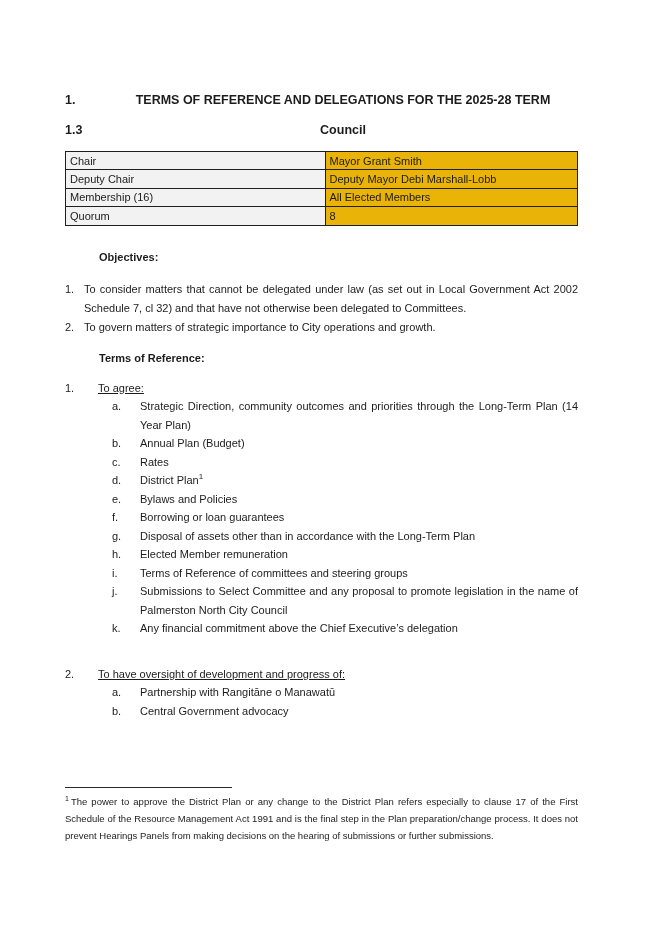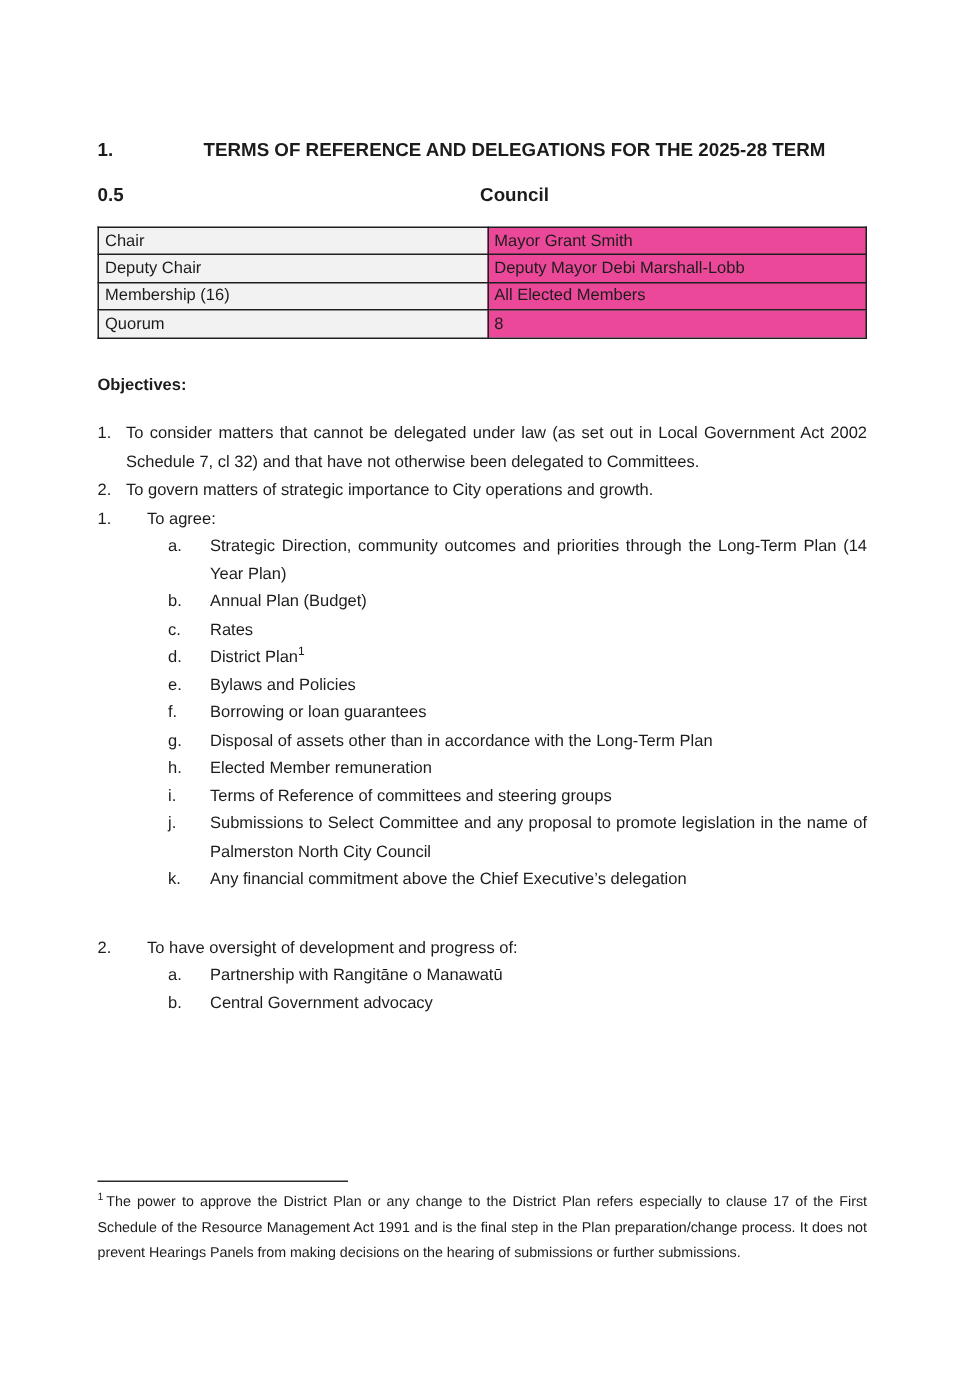--- a/index.html
+++ b/index.html
@@ -33,33 +33,33 @@
   }
   table.info-table td {
     border: 1px solid #1f1f1f;
     height: 18.4px;
     padding: 1px 5px 1px 4px;
     font-size: 11px;
     line-height: 14px;
     vertical-align: middle;
   }
   td.label-cell { width: 260px; background: #f2f2f2; margin-left: 44px; }
-  td.value-cell { width: 253px; background: #ec4899; }
+  td.value-cell { width: 253px; background: #eab308; }
   
-  .bold-label { font-weight: bold; line-height: 14px; }
+  .bold-label { font-weight: bold; line-height: 14px; margin-left: 34px; }
   .objectives-label { margin-top: 24px; margin-bottom: 16px; }
   .terms-label { margin-top: 14px; margin-bottom: 14px; }
   
   .obj-item { display: flex; line-height: 19px; }
   .obj-item .num { flex: 0 0 19px; }
   .obj-item .txt { flex: 1; text-align: justify; }
   
   .tor-item { display: flex; line-height: 18.5px; }
   .tor-item .num { flex: 0 0 33px; }
-  .tor-item .txt { flex: 1; }
+  .tor-item .txt { flex: 1; text-decoration: underline; }
   .sub-item { display: flex; line-height: 18.5px; margin-left: 47px; }
   .sub-item .letter { flex: 0 0 28px; }
   .sub-item .txt { flex: 1; text-align: justify; }
   .group-2 { margin-top: 27px; }
   sup.fn-ref { font-size: 8px; vertical-align: super; line-height: 0; }
   
   .footnote-area { position: absolute; left: 65px; top: 787px; width: 513px; }
   .footnote-rule { width: 167px; border-top: 1.5px solid #2a2a2a; margin-bottom: 5px; }
   .footnote-text { font-size: 9.5px; line-height: 17px; text-align: justify; }
   .footnote-text sup { font-size: 7px; vertical-align: super; line-height: 0; margin-right: 2px; }
@@ -69,21 +69,21 @@
 
 <div class="page">
   <div class="content">
 
     <div class="h-row h1">
       <span class="h-num">1.</span>
       <span class="h-text">TERMS OF REFERENCE AND DELEGATIONS FOR THE 2025-28 TERM</span>
     </div>
 
     <div class="h-row h2">
-      <span class="h-num">0.5</span>
+      <span class="h-num">1.3</span>
       <span class="h-text">Council</span>
     </div>
 
     <table class="info-table">
       <tbody>
         <tr>
           <td class="label-cell">Chair</td>
           <td class="value-cell">Mayor Grant Smith</td>
         </tr>
         <tr>
@@ -105,20 +105,21 @@
 
     <div class="obj-item">
       <span class="num">1.</span>
       <span class="txt">To consider matters that cannot be delegated under law (as set out in Local Government Act 2002 Schedule 7, cl 32) and that have not otherwise been delegated to Committees.</span>
     </div>
     <div class="obj-item">
       <span class="num">2.</span>
       <span class="txt">To govern matters of strategic importance to City operations and growth.</span>
     </div>
 
+    <p class="bold-label terms-label">Terms of Reference:</p>
 
     <div class="tor-item">
       <span class="num">1.</span>
       <span class="txt">To agree:</span>
     </div>
 
     <div class="sub-item">
       <span class="letter">a.</span>
       <span class="txt">Strategic Direction, community outcomes and priorities through the Long-Term Plan (14 Year Plan)</span>
     </div>

